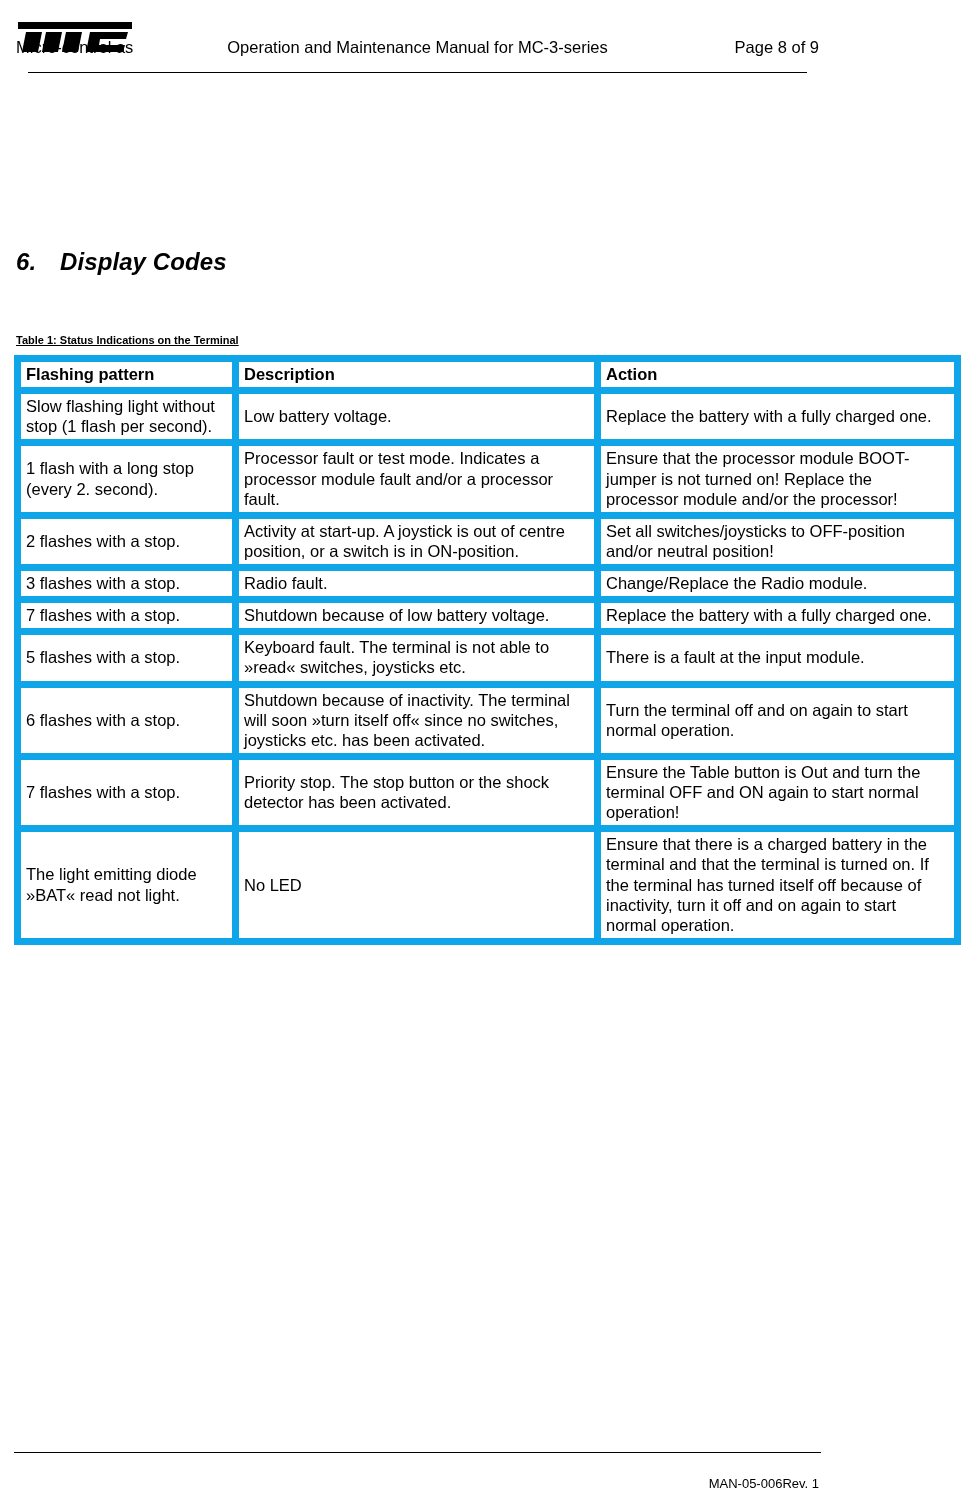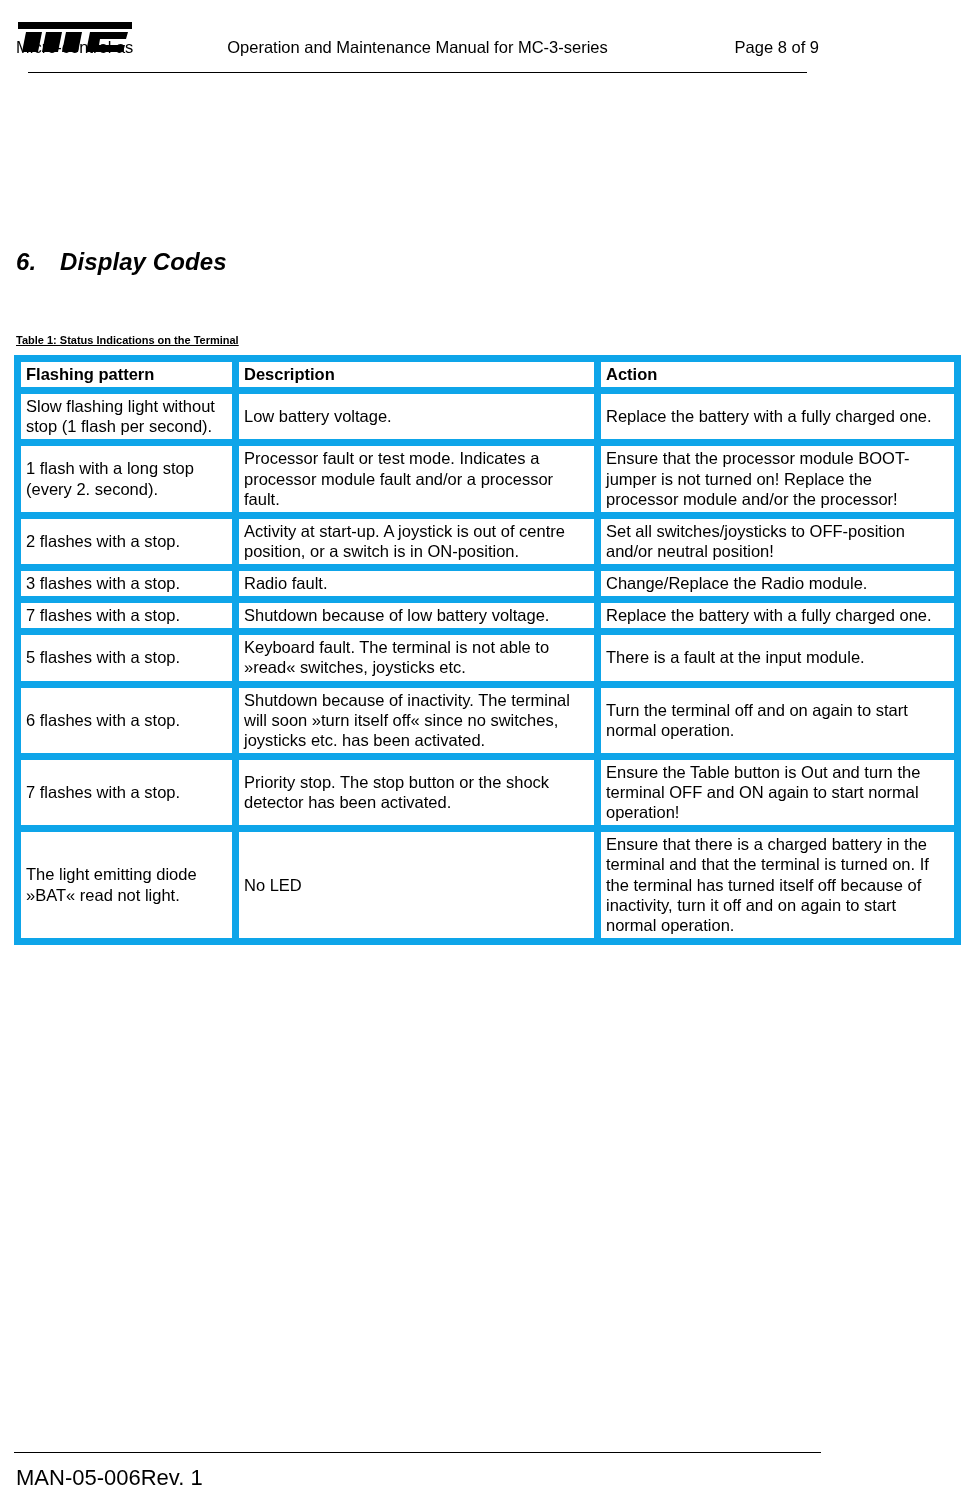--- a/index.html
+++ b/index.html
@@ -121,22 +121,22 @@
     right: 14px;
     bottom: 58px;
     border-top: 1.6px solid #000;
   }
   .footer {
     position: absolute;
     left: 16px;
     right: 16px;
     bottom: 20px;
     display: flex;
-    justify-content: flex-start;
-    font-size: 22px;
+    justify-content: flex-end;
+    font-size: 13px;
   }
 
   
   .logo svg { display: block; }
 </style>
 </head>
 <body>
 
 <div class="page">
 

